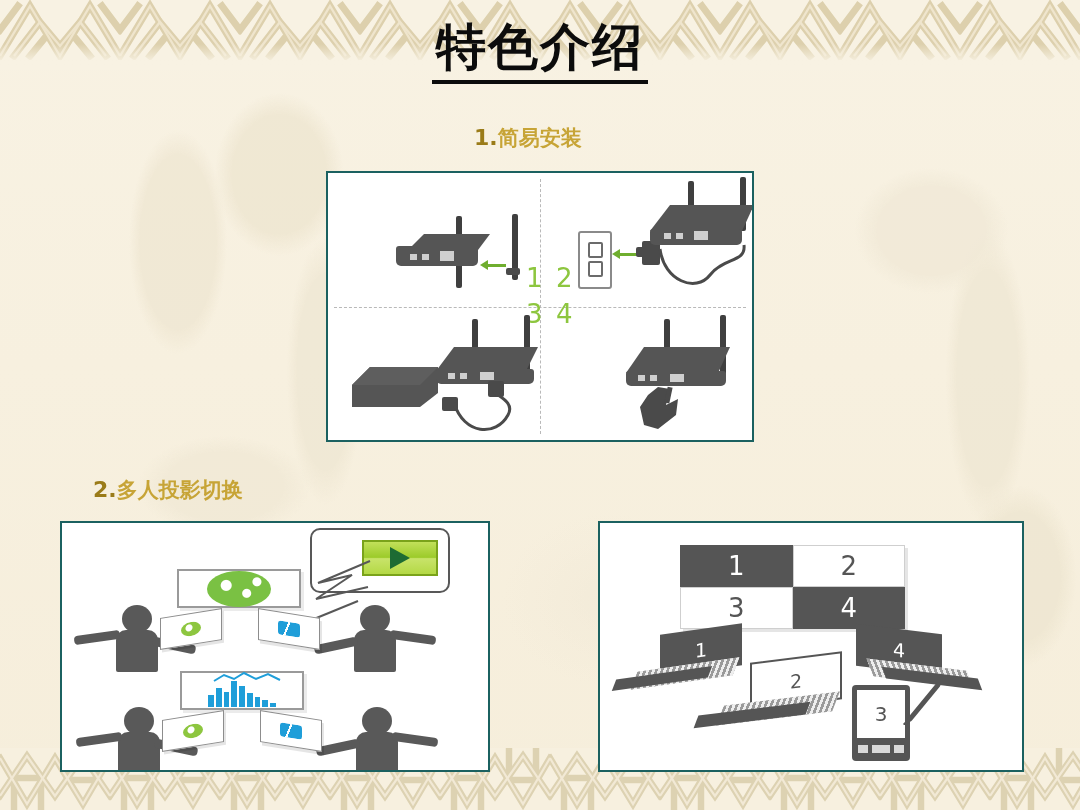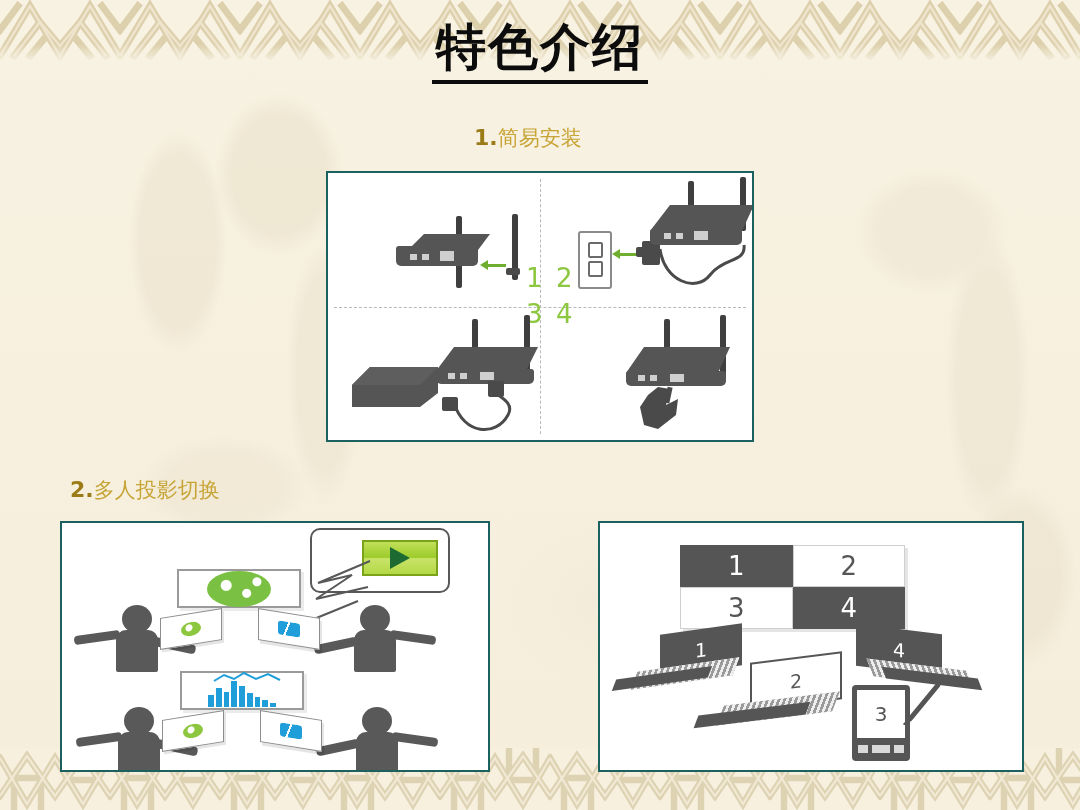--- a/index.html
+++ b/index.html
@@ -83,23 +83,23 @@
 
   
   .caption {
     position: absolute;
     font-size: 21px;
     font-weight: bold;
     white-space: nowrap;
     font-family: "DejaVu Sans", "Liberation Sans", sans-serif;
   }
   .caption .num { color: #9a7b18; font-size: 22px; }
-  .caption .txt { color: #c7a436; font-weight: normal; }
+  .caption .txt { color: #c7a436; font-weight: bold; }
   #cap1 { left: 474px; top: 124px; }
-  #cap2 { left: 70px;  top: 476px; }
+  #cap2 { left: 93px;  top: 476px; }
   #cap3 { left: 604px; top: 463px; }
 
   
   .panel {
     position: absolute;
     background: #ffffff;
     border: 2px solid #1b6160;
     box-sizing: border-box;
     overflow: hidden;
   }

